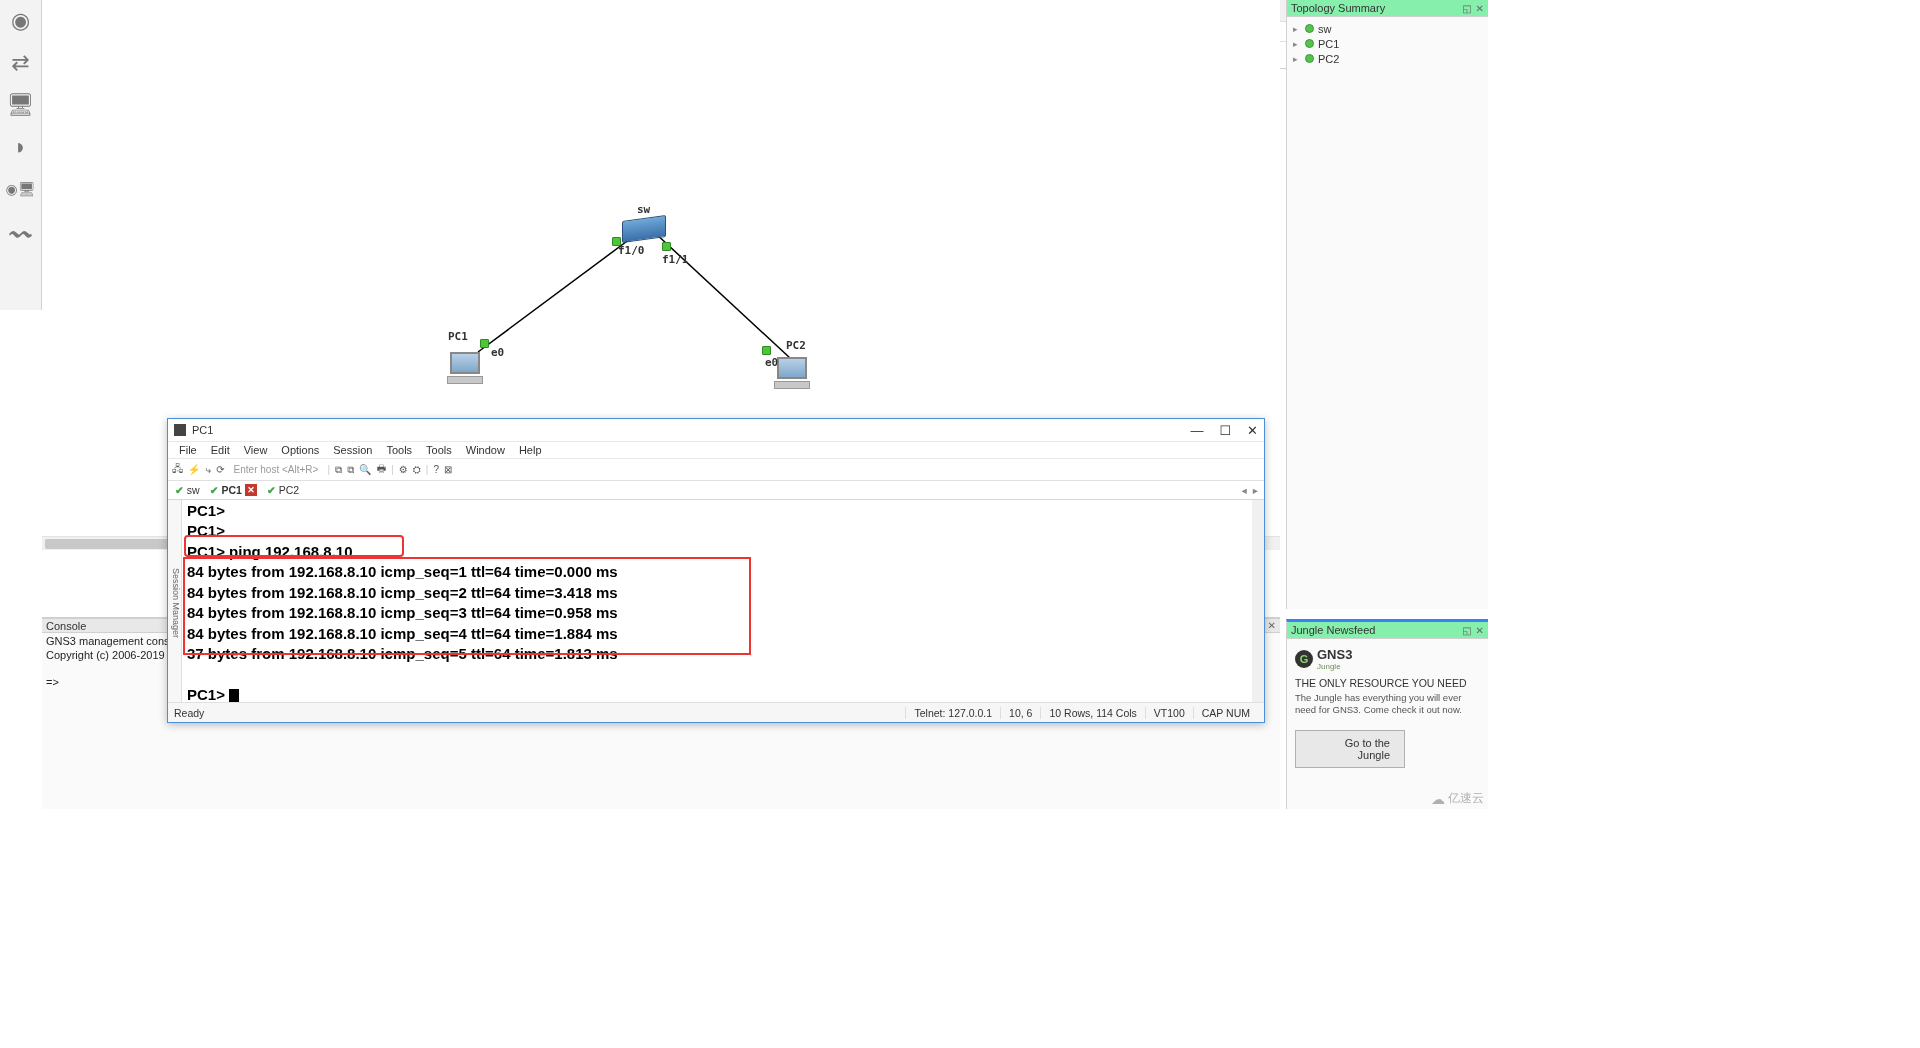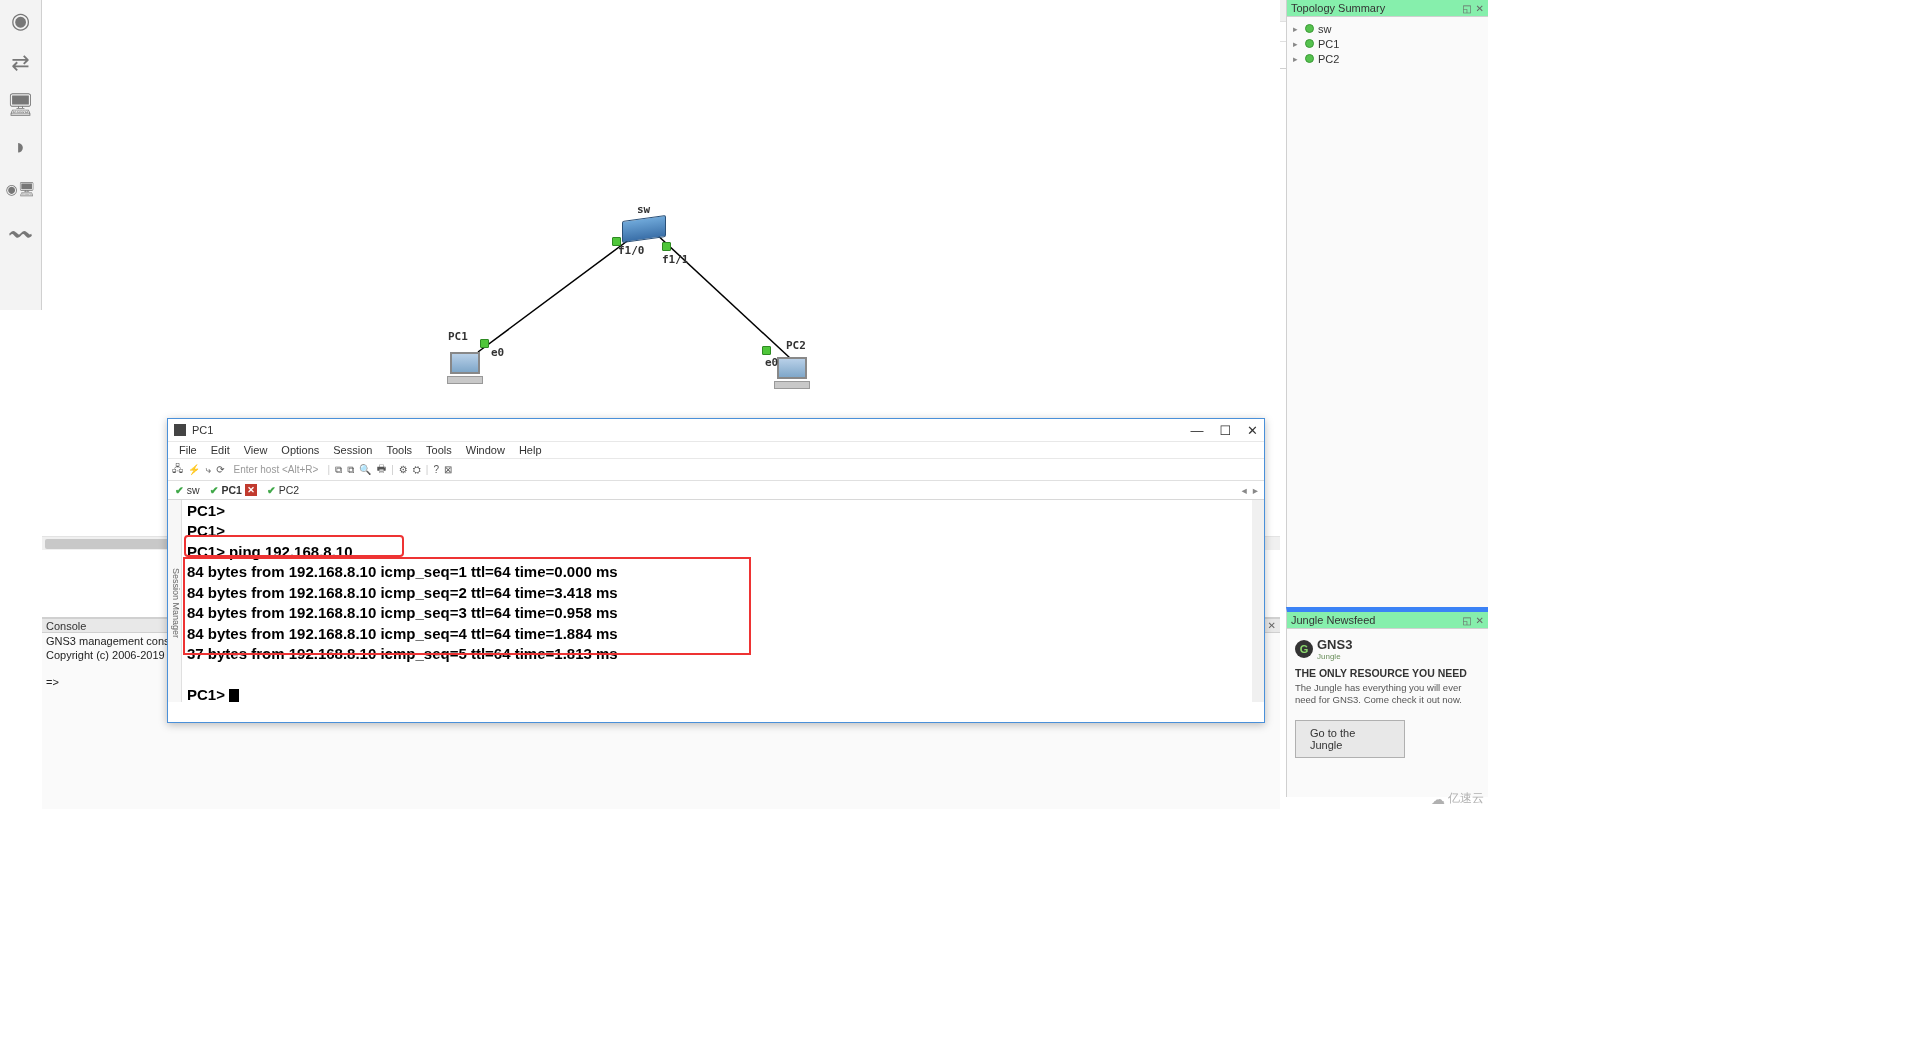--- a/index.html
+++ b/index.html
@@ -29,26 +29,26 @@
 .right-panel { position:absolute; right:0; top:0; width:202px; bottom:200px; border-left:1px solid #d0d0d0; background:#fafafa; }
 .panel-title { height:17px; background:#86efac; border-bottom:1px solid #d0d0d0; padding:1px 4px; font-size:11px; display:flex; align-items:center; }
 .panel-title .pt-controls { margin-left:auto; display:flex; gap:4px; font-size:10px; color:#666; }
 .tree { padding:4px 6px; font-size:11px; }
 .tree .row { display:flex; align-items:center; height:15px; gap:4px; }
 .tree .arrow { color:#888; font-size:9px; width:8px; }
 .dot-g { width:9px; height:9px; border-radius:50%; background:#55c24e; border:1px solid #3a9a36; }
 .bc-title { height:15px; background:#e8e8e8; border-top:1px solid #d0d0d0; border-bottom:1px solid #d0d0d0; font-size:11px; padding:0 4px; display:flex; align-items:center; }
 .bc-title .pt-controls{ margin-left:auto; display:flex; gap:4px; font-size:10px; color:#666;}
 .bc-body { padding:2px 4px; font-family:"SimSun","NSimSun",monospace; font-size:11px; color:#222; white-space:pre; line-height:1.25; }
-.news-panel { position:absolute; right:0; bottom:12px; width:202px; height:190px; border-left:1px solid #d0d0d0; border-top:5px solid #3b82f6; background:#fafafa; }
+.news-panel { position:absolute; right:0; bottom:0; width:202px; height:190px; border-left:1px solid #d0d0d0; border-top:3px solid #3b82f6; background:#fafafa; }
 .news-body { padding:8px; font-size:10.5px; }
 .news-body .logo-row { display:flex; align-items:center; gap:4px; margin-bottom:6px; }
 .news-body .gns3 { font-weight:bold; font-size:13px; }
 .news-body .sub { font-size:8px; color:#6b8f5c; }
-.news-btn { margin-top:14px; border:1px solid #b0b0b0; background:#e8e8e8; padding:6px 14px; font-size:11px; text-align:left; width:110px; }
+.news-btn { margin-top:14px; border:1px solid #b0b0b0; background:#e8e8e8; padding:6px 14px; font-size:11px; text-align:right; width:110px; }
 
 .sw { position:absolute; left:580px; top:218px; width:44px; height:22px; background:linear-gradient(#6fa8d9,#3a6fa8); border:1px solid #2a5078; border-radius:2px; transform:skewY(-8deg); }
 .sw-label { position:absolute; left:595px; top:203px; font-size:11px; font-family:monospace; font-weight:bold; }
 .port-lbl { position:absolute; font-size:11px; font-family:monospace; font-weight:bold; }
 .pc { position:absolute; width:36px; height:34px; }
 .pc .monitor { width:30px; height:22px; background:linear-gradient(#b8d0e8,#7fa7c9); border:2px solid #888; margin:0 auto; }
 .pc .base { width:36px; height:8px; background:#c8c8c8; border:1px solid #999; margin-top:2px; }
 .pc-lbl { position:absolute; font-size:11px; font-family:monospace; font-weight:bold; }
 .link-dot { position:absolute; width:9px; height:9px; background:#4fc63a; border:1px solid #2e8a22; border-radius:1px; }
 svg.links { position:absolute; left:0; top:0; pointer-events:none; }
@@ -258,21 +258,21 @@
       </div>
   </div>
   <div class="news-body">
     <div class="logo-row">
       <span style="width:18px;height:18px;border-radius:50%;background:#333;color:#8bd96d;display:flex;align-items:center;justify-content:center;font-size:11px;font-weight:bold">G</span>
       <div>
           <div class="gns3">GNS3</div>
           <div class="sub">Jungle</div>
         </div>
     </div>
-    <div style="font-weight:bold;font-size:10.5px;margin-bottom:3px">THE ONLY RESOURCE YOU NEED</div>
+    <div style="font-weight:normal;font-size:10.5px;margin-bottom:3px">THE ONLY RESOURCE YOU NEED</div>
     <div style="font-size:9.5px;color:#555;line-height:1.25">The Jungle has everything you will ever need for GNS3. Come check it out now.</div>
     <div class="news-btn">Go to the Jungle</div>
   </div>
 </div>
 
 <div class="term-window">
   <div class="term-titlebar">
     <div class="ticon"></div>
     <span>PC1</span>
     <div class="tw-controls">
@@ -334,20 +334,29 @@
 <span>PC1&gt;</span>
 <span>PC1&gt; ping 192.168.8.10</span>
 <span>84 bytes from 192.168.8.10 icmp_seq=1 ttl=64 time=0.000 ms</span>
 <span>84 bytes from 192.168.8.10 icmp_seq=2 ttl=64 time=3.418 ms</span>
 <span>84 bytes from 192.168.8.10 icmp_seq=3 ttl=64 time=0.958 ms</span>
 <span>84 bytes from 192.168.8.10 icmp_seq=4 ttl=64 time=1.884 ms</span>
 <span>37 bytes from 192.168.8.10 icmp_seq=5 ttl=64 time=1.813 ms</span>
 <span></span>
 <span>PC1&gt; </span><span class="cursor-blk"></span></div>
   <div class="term-scroll"></div>
+  <div class="term-status">
+    <span>Ready</span>
+    <span class="grow"></span>
+    <span class="cell">Telnet: 127.0.0.1</span>
+    <span class="cell">10,  6</span>
+    <span class="cell">10 Rows, 114 Cols</span>
+    <span class="cell">VT100</span>
+    <span class="cell">CAP  NUM</span>
+  </div>
 
   <div class="red-box-1" style="left:16px;top:116px;width:220px;height:22px;border-radius:4px"></div>
   <div class="red-box-1" style="left:15px;top:138px;width:568px;height:98px"></div>
 </div>
 
 <div class="anno-text" style="left:506px;top:528px">此时我们用pc1去ping  pc2可以看到是成功的</div>
 
 <svg class="thumb-hand" viewBox="0 0 70 140">
   <rect x="2" y="95" width="14" height="38" fill="#8fc24a" stroke="#6a9636"></rect>
   <path d="M30 10 C36 10 40 18 40 30 L40 64 C50 64 58 70 58 80 C58 86 55 90 52 92 C56 96 56 104 50 108 C52 112 50 120 42 122 C42 128 36 132 28 132 L18 132 L18 70 C22 60 26 40 26 26 C26 16 28 10 30 10 Z" fill="#f6c27a" stroke="#d29a50" stroke-width="1.4"></path>

